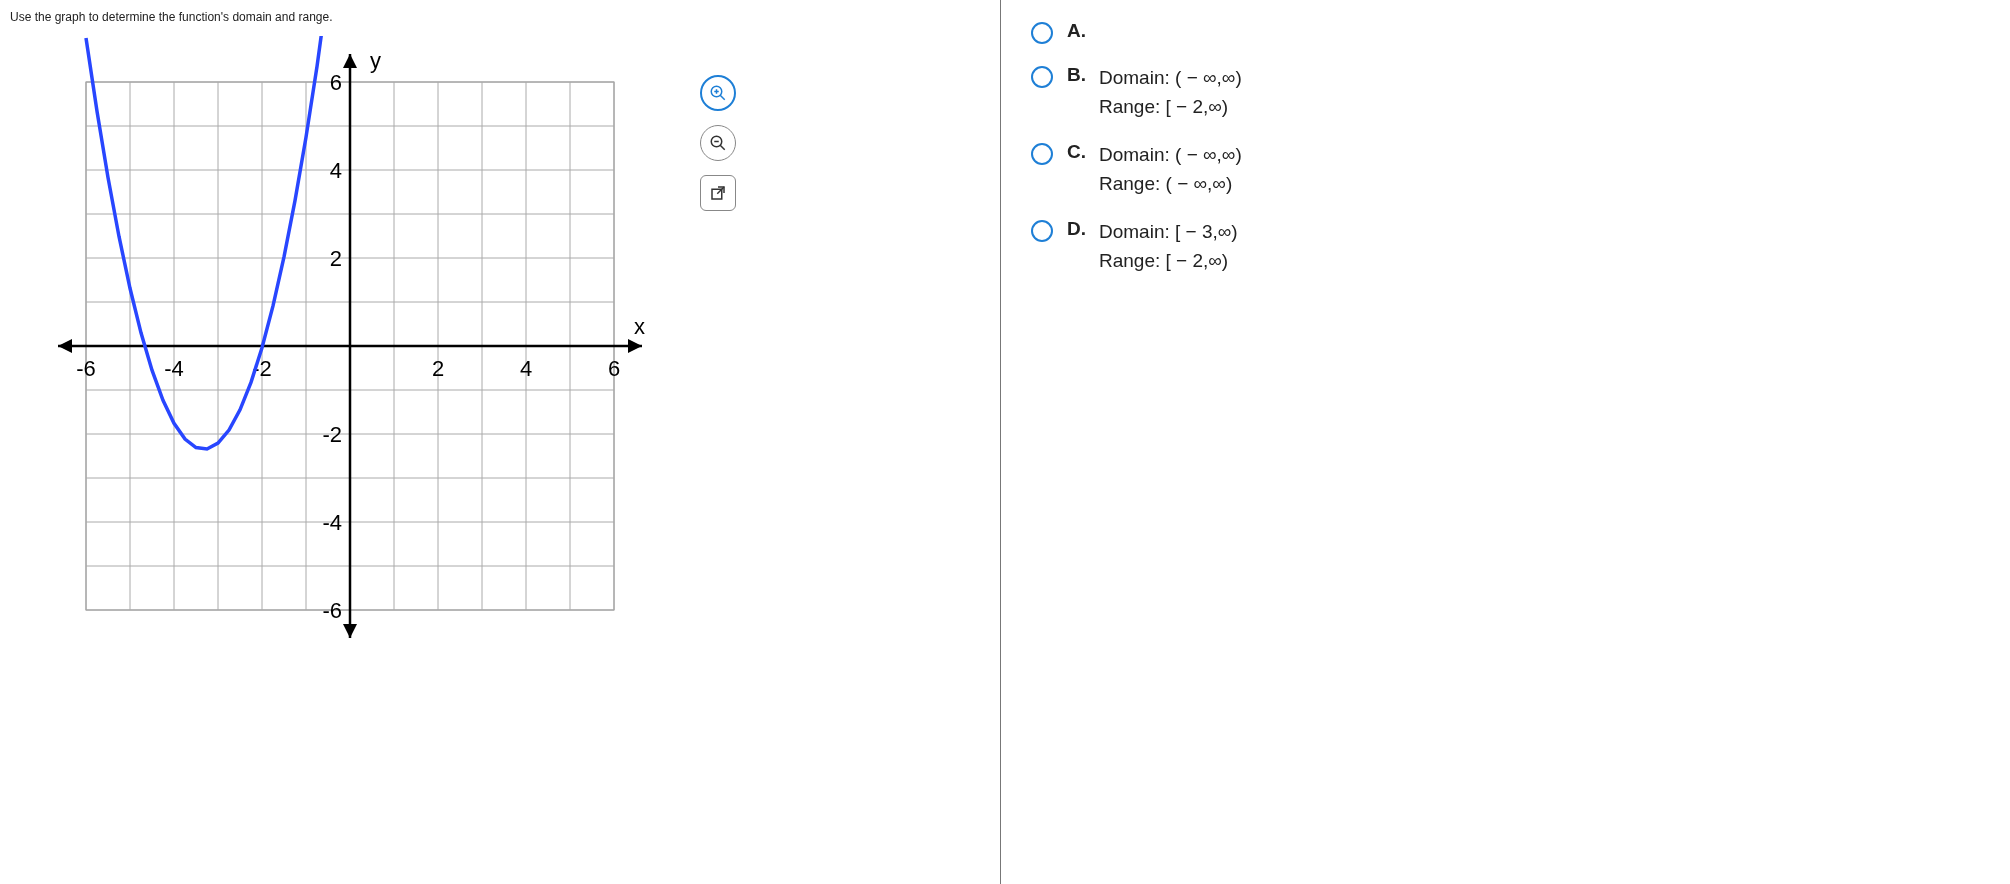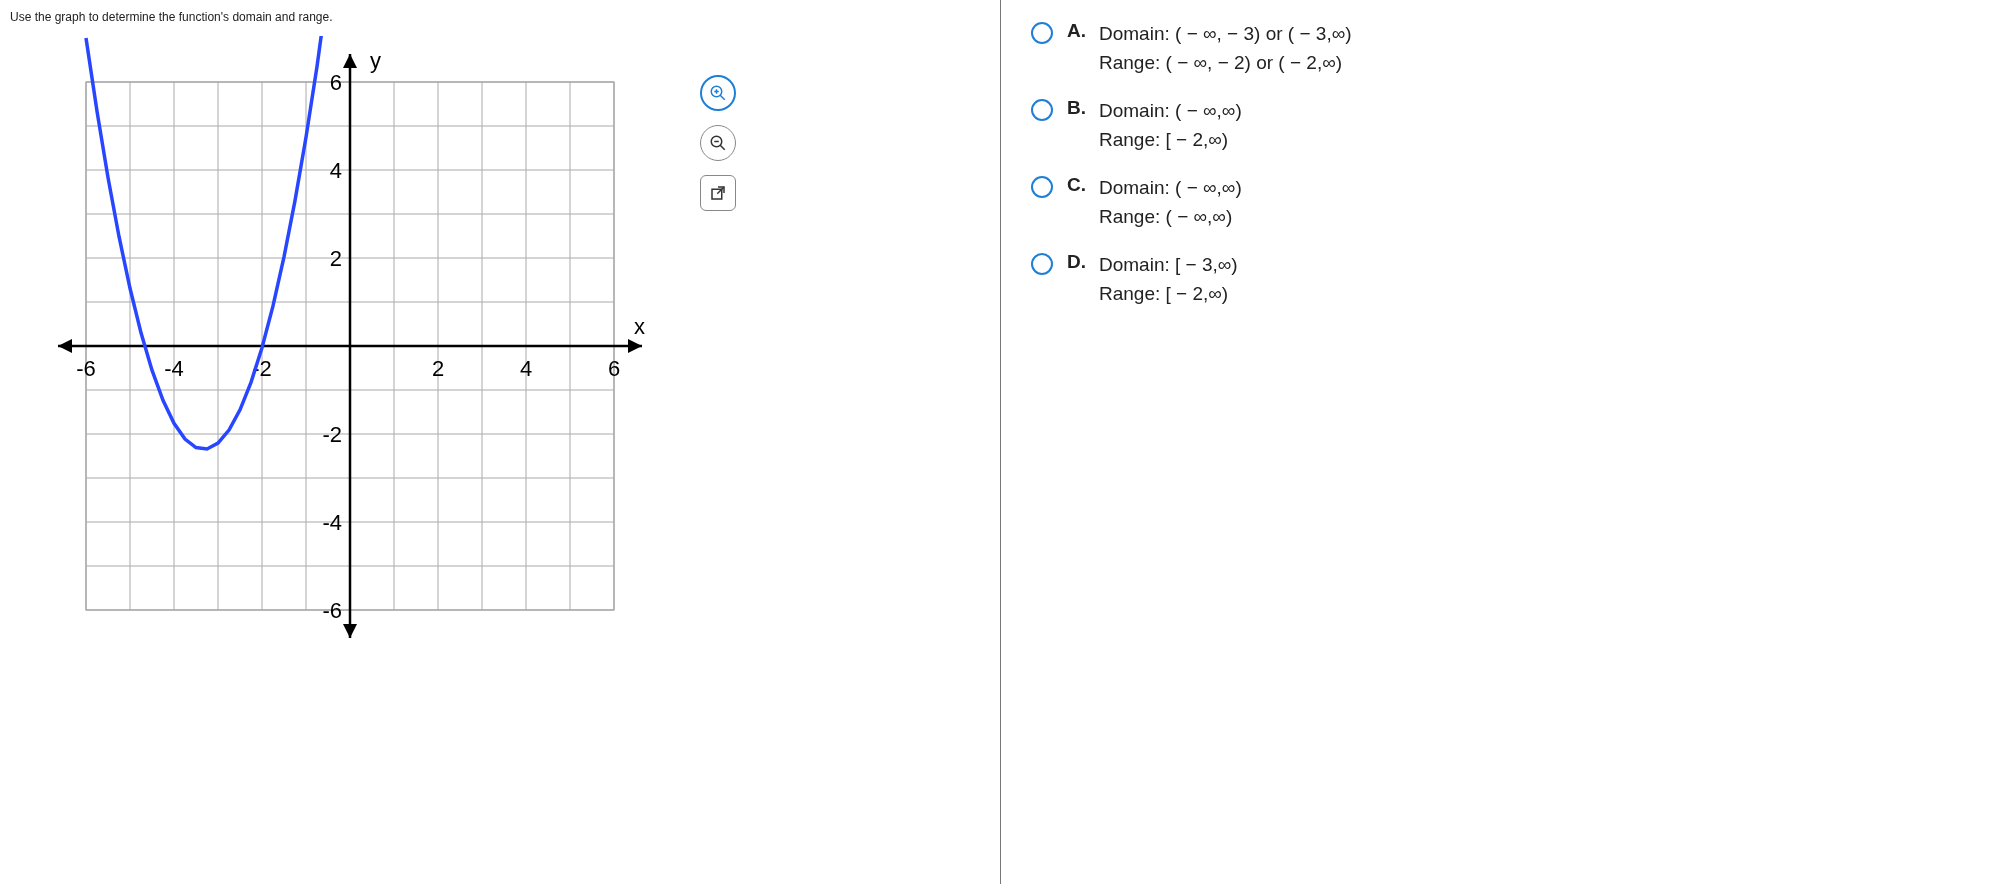--- a/index.html
+++ b/index.html
@@ -188,24 +188,20 @@
   </div>
 </div>
 
 <div class="divider"></div>
 
 <div class="right-pane">
 
   <div class="choice-row">
     <div class="radio"></div>
     <div class="choice-label">A.</div>
-    <div class="choice-content">
-      <div>Domain: ( − ∞, − 3) or ( − 3,∞)</div>
-      <div>Range: ( − ∞, − 2) or ( − 2,∞)</div>
-    </div>
   </div>
 
   <div class="choice-row">
     <div class="radio"></div>
     <div class="choice-label">B.</div>
     <div class="choice-content">
       <div>Domain: ( − ∞,∞)</div>
       <div>Range: [ − 2,∞)</div>
     </div>
   </div>

